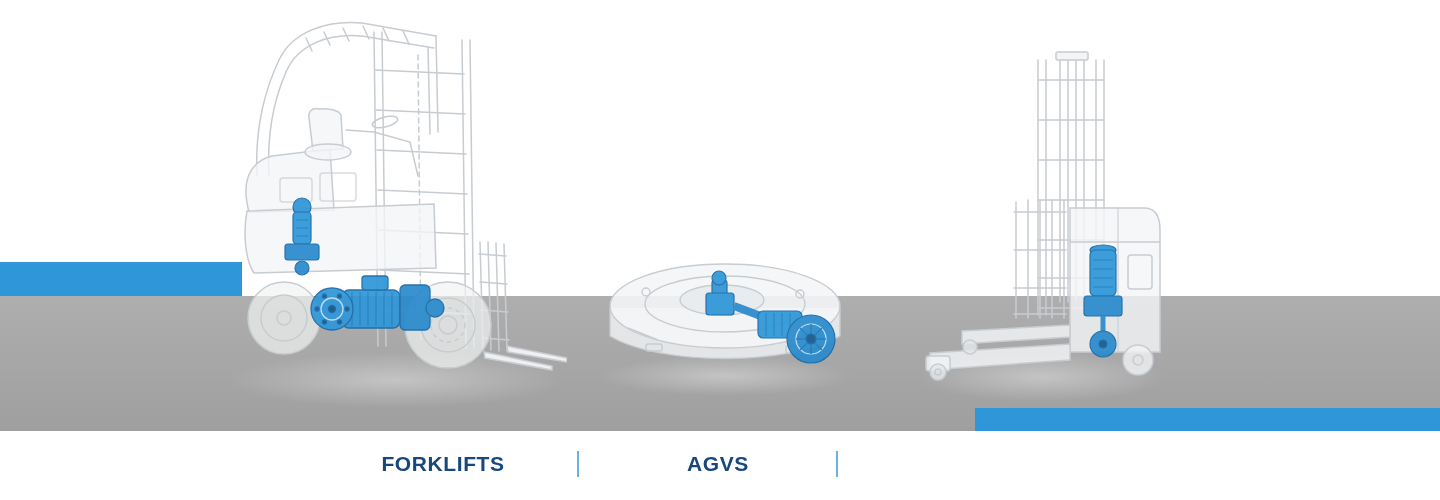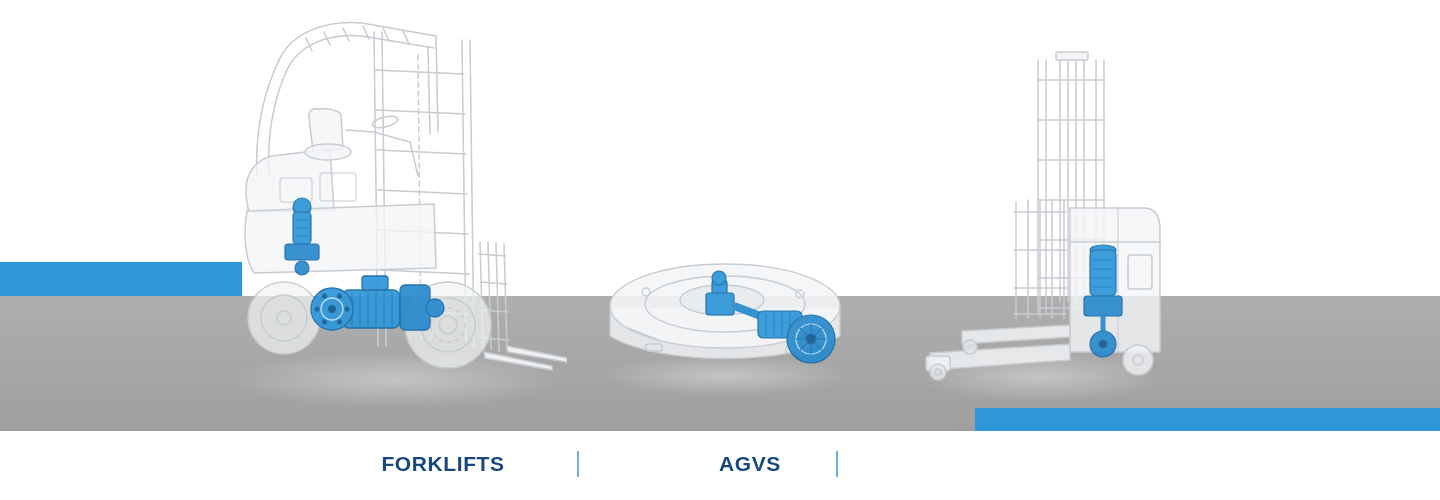--- a/index.html
+++ b/index.html
@@ -23,21 +23,21 @@
   .illus { position: absolute; }
   .illus.forklift { left: 222px; top: 10px;  width: 345px; height: 380px; }
   .illus.agv      { left: 600px; top: 256px; width: 250px; height: 128px; }
   .illus.reach    { left: 918px; top: 50px;  width: 250px; height: 345px; }
 
   .labels { position: absolute; left: 0; top: 448px; width: 1440px; height: 34px; }
   .cat { position: absolute; top: 2px; transform: translateX(-50%); line-height: 27px;
          font-size: 21px; font-weight: bold; letter-spacing: 0.6px; color: #17477d;
          white-space: nowrap; cursor: pointer; }
   .cat-forklifts { left: 443px; }
-  .cat-agvs { left: 750px; }
+  .cat-agvs { left: 718px; }
   .cat-reach { left: 997px; }
   .divider { position: absolute; top: 3px; width: 2px; height: 26px; background: #6db1dd; }
   .divider-1 { left: 577px; }
   .divider-2 { left: 836px; }
 </style>
 </head>
 <body>
 
 <div class="hero">
 

